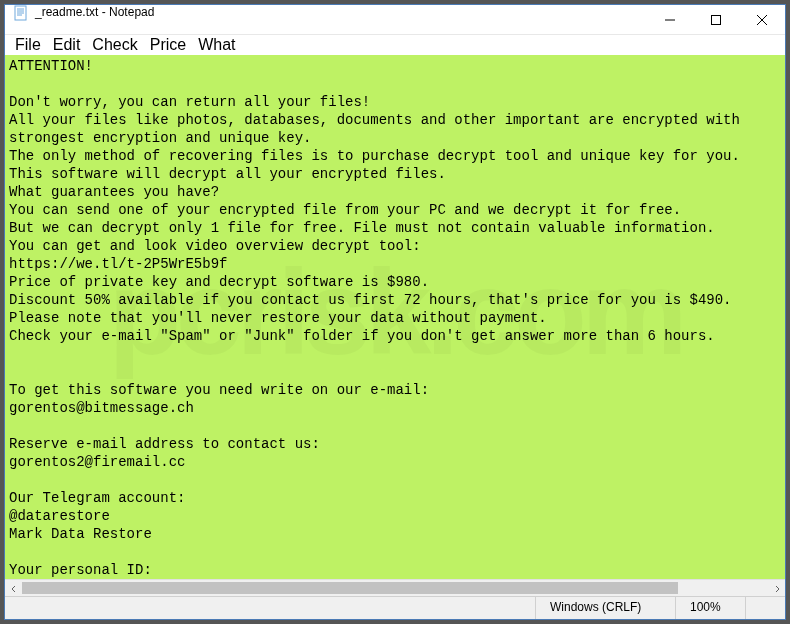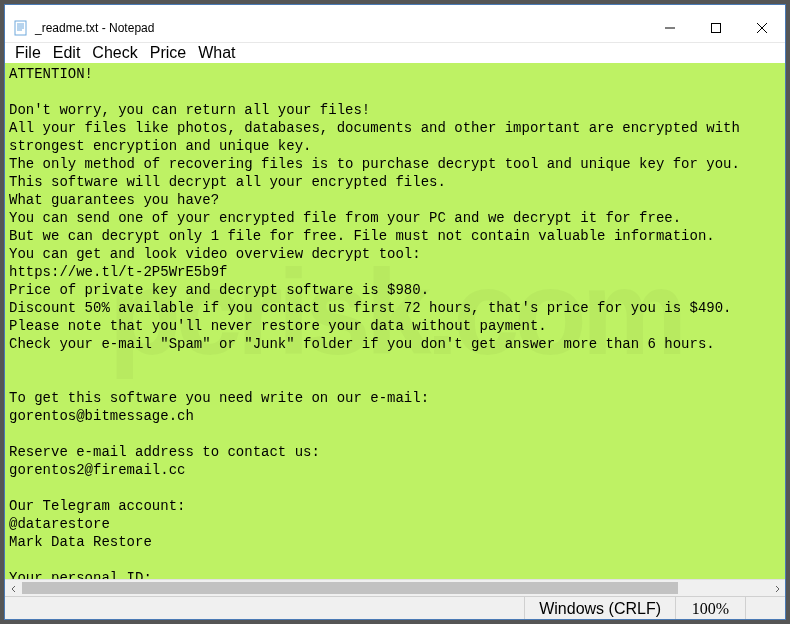--- a/index.html
+++ b/index.html
@@ -19,23 +19,22 @@
       bottom: 4px;
       background: #fff;
       border: 1px solid #4a7ab5;
       display: flex;
       flex-direction: column;
     }
     .titlebar {
       height: 30px;
       background: #fff;
       display: flex;
-      align-items: center;
+      align-items: flex-start;
       border-bottom: 1px solid #e8e8e8;
-      margin-top: 8px;
     }
     .titlebar-icon {
       width: 16px;
       height: 16px;
       margin-left: 8px;
       margin-right: 6px;
       flex-shrink: 0;
     }
     .titlebar-title {
       flex: 1;
@@ -119,30 +118,30 @@
       background: #f0f0f0;
     }
     .hscroll-btn.left { left: 0; }
     .hscroll-btn.right { right: 0; }
     .statusbar {
       height: 23px;
       background: #f0f0f0;
       border-top: 1px solid #d0d0d0;
       display: flex;
       justify-content: flex-end;
-      font-size: 16px;
+      font-size: 12px;
       color: #000;
     }
     .status-cell {
       border-left: 1px solid #d0d0d0;
       padding: 3px 14px;
       min-width: 90px;
     }
     .status-cell.wide { min-width: 140px; }
-    .status-cell.narrow { min-width: 70px; text-align: center; font-family: Liberation Serif, serif; }
+    .status-cell.narrow { min-width: 70px; text-align: left; }
     .status-cell.end { min-width: 40px; }
     .watermark {
       position: absolute;
       top: 50%;
       left: 50%;
       transform: translate(-50%, -50%);
       font-size: 120px;
       font-weight: bold;
       color: rgba(0,0,0,0.03);
       letter-spacing: -6px;

